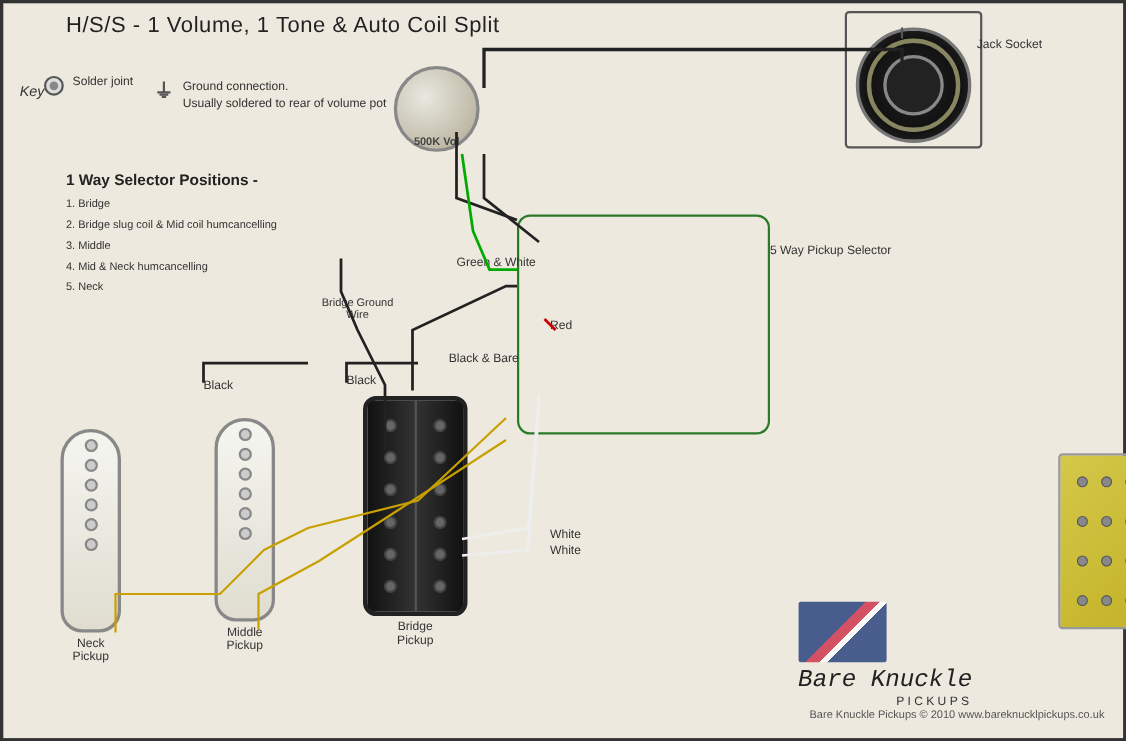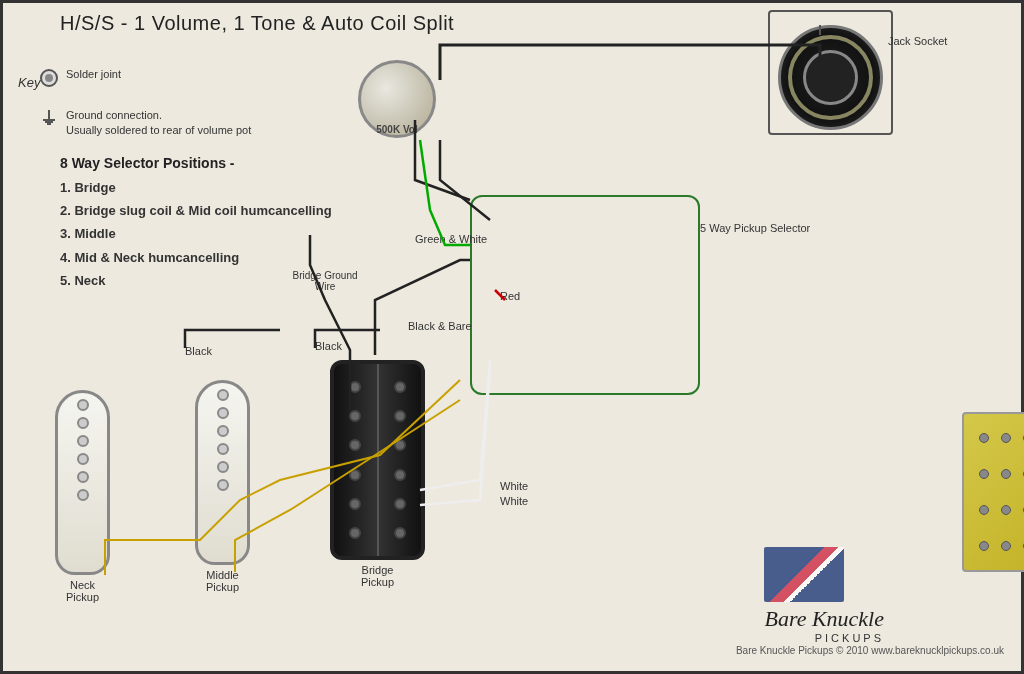--- a/index.html
+++ b/index.html
@@ -38,22 +38,22 @@
       font-size: 13px;
       color: #333;
       font-style: italic;
     }
 
     .key-section {
       position: absolute;
       top: 68px;
       left: 40px;
       display: flex;
-      flex-direction: column;
-      gap: 4px;
+      flex-direction: row;
+      gap: 19px;
     }
 
     .key-item {
       display: flex;
       align-items: flex-start;
       gap: 8px;
       font-size: 11px;
       color: #333;
     }
 
@@ -86,25 +86,24 @@
     }
 
     .selector-title {
       font-size: 14px;
       font-weight: bold;
       color: #222;
       margin-bottom: 8px;
     }
 
     .selector-item {
-      font-size: 13px;
+      font-size: 10px;
       color: #333;
       margin-bottom: 5px;
       line-height: 1.4;
-      font-weight: bold;
     }
 
     
     .vol-pot {
       position: absolute;
       top: 60px;
       left: 358px;
       width: 80px;
       height: 80px;
     }
@@ -241,21 +240,21 @@
     .logo-area {
       position: absolute;
       bottom: 30px;
       right: 140px;
     }
 
     .logo-text {
       font-size: 22px;
       color: #222;
       font-style: italic;
-      font-family: Liberation Serif, serif;
+      font-family: Liberation Mono, monospace;
       line-height: 1.2;
     }
     .logo-sub {
       font-size: 11px;
       color: #333;
       letter-spacing: 3px;
       text-align: right;
     }
 
     
@@ -374,36 +373,36 @@
   <div class="bottom-border"></div>
 
   <div class="title">H/S/S - 1 Volume, 1 Tone &amp; Auto Coil Split</div>
 
   <span class="key-label">Key</span>
   <div class="key-section">
     <div class="key-item">
       <div class="solder-icon"></div>
       <span>Solder joint</span>
     </div>
-    <div class="key-item" style="margin-top:17px">
+    <div class="key-item" style="margin-top:4px">
       <svg class="ground-svg" viewBox="0 0 18 18">
         <line x1="9" y1="2" x2="9" y2="12" stroke="#555" stroke-width="2"></line>
         <line x1="3" y1="12" x2="15" y2="12" stroke="#555" stroke-width="2"></line>
         <line x1="5" y1="14" x2="13" y2="14" stroke="#555" stroke-width="2"></line>
         <line x1="7" y1="16" x2="11" y2="16" stroke="#555" stroke-width="2"></line>
       </svg>
       <div style="font-size:11px;color:#333;line-height:1.4">
         <span>Ground connection.</span><br>
         <span>Usually soldered to rear of volume pot</span>
       </div>
     </div>
   </div>
 
   <div class="selector-section">
-    <div class="selector-title">8 Way Selector Positions -</div>
+    <div class="selector-title">1 Way Selector Positions -</div>
     <div class="selector-item">1. <span>Bridge</span></div>
     <div class="selector-item">2. <span>Bridge slug coil &amp; Mid coil humcancelling</span></div>
     <div class="selector-item">3. <span>Middle</span></div>
     <div class="selector-item">4. <span>Mid &amp; Neck humcancelling</span></div>
     <div class="selector-item">5. <span>Neck</span></div>
   </div>
 
   <div class="vol-pot">
     <div class="vol-pot-circle">
       <span style="font-size:10px;font-weight:bold;color:#444">500K Vol</span>

